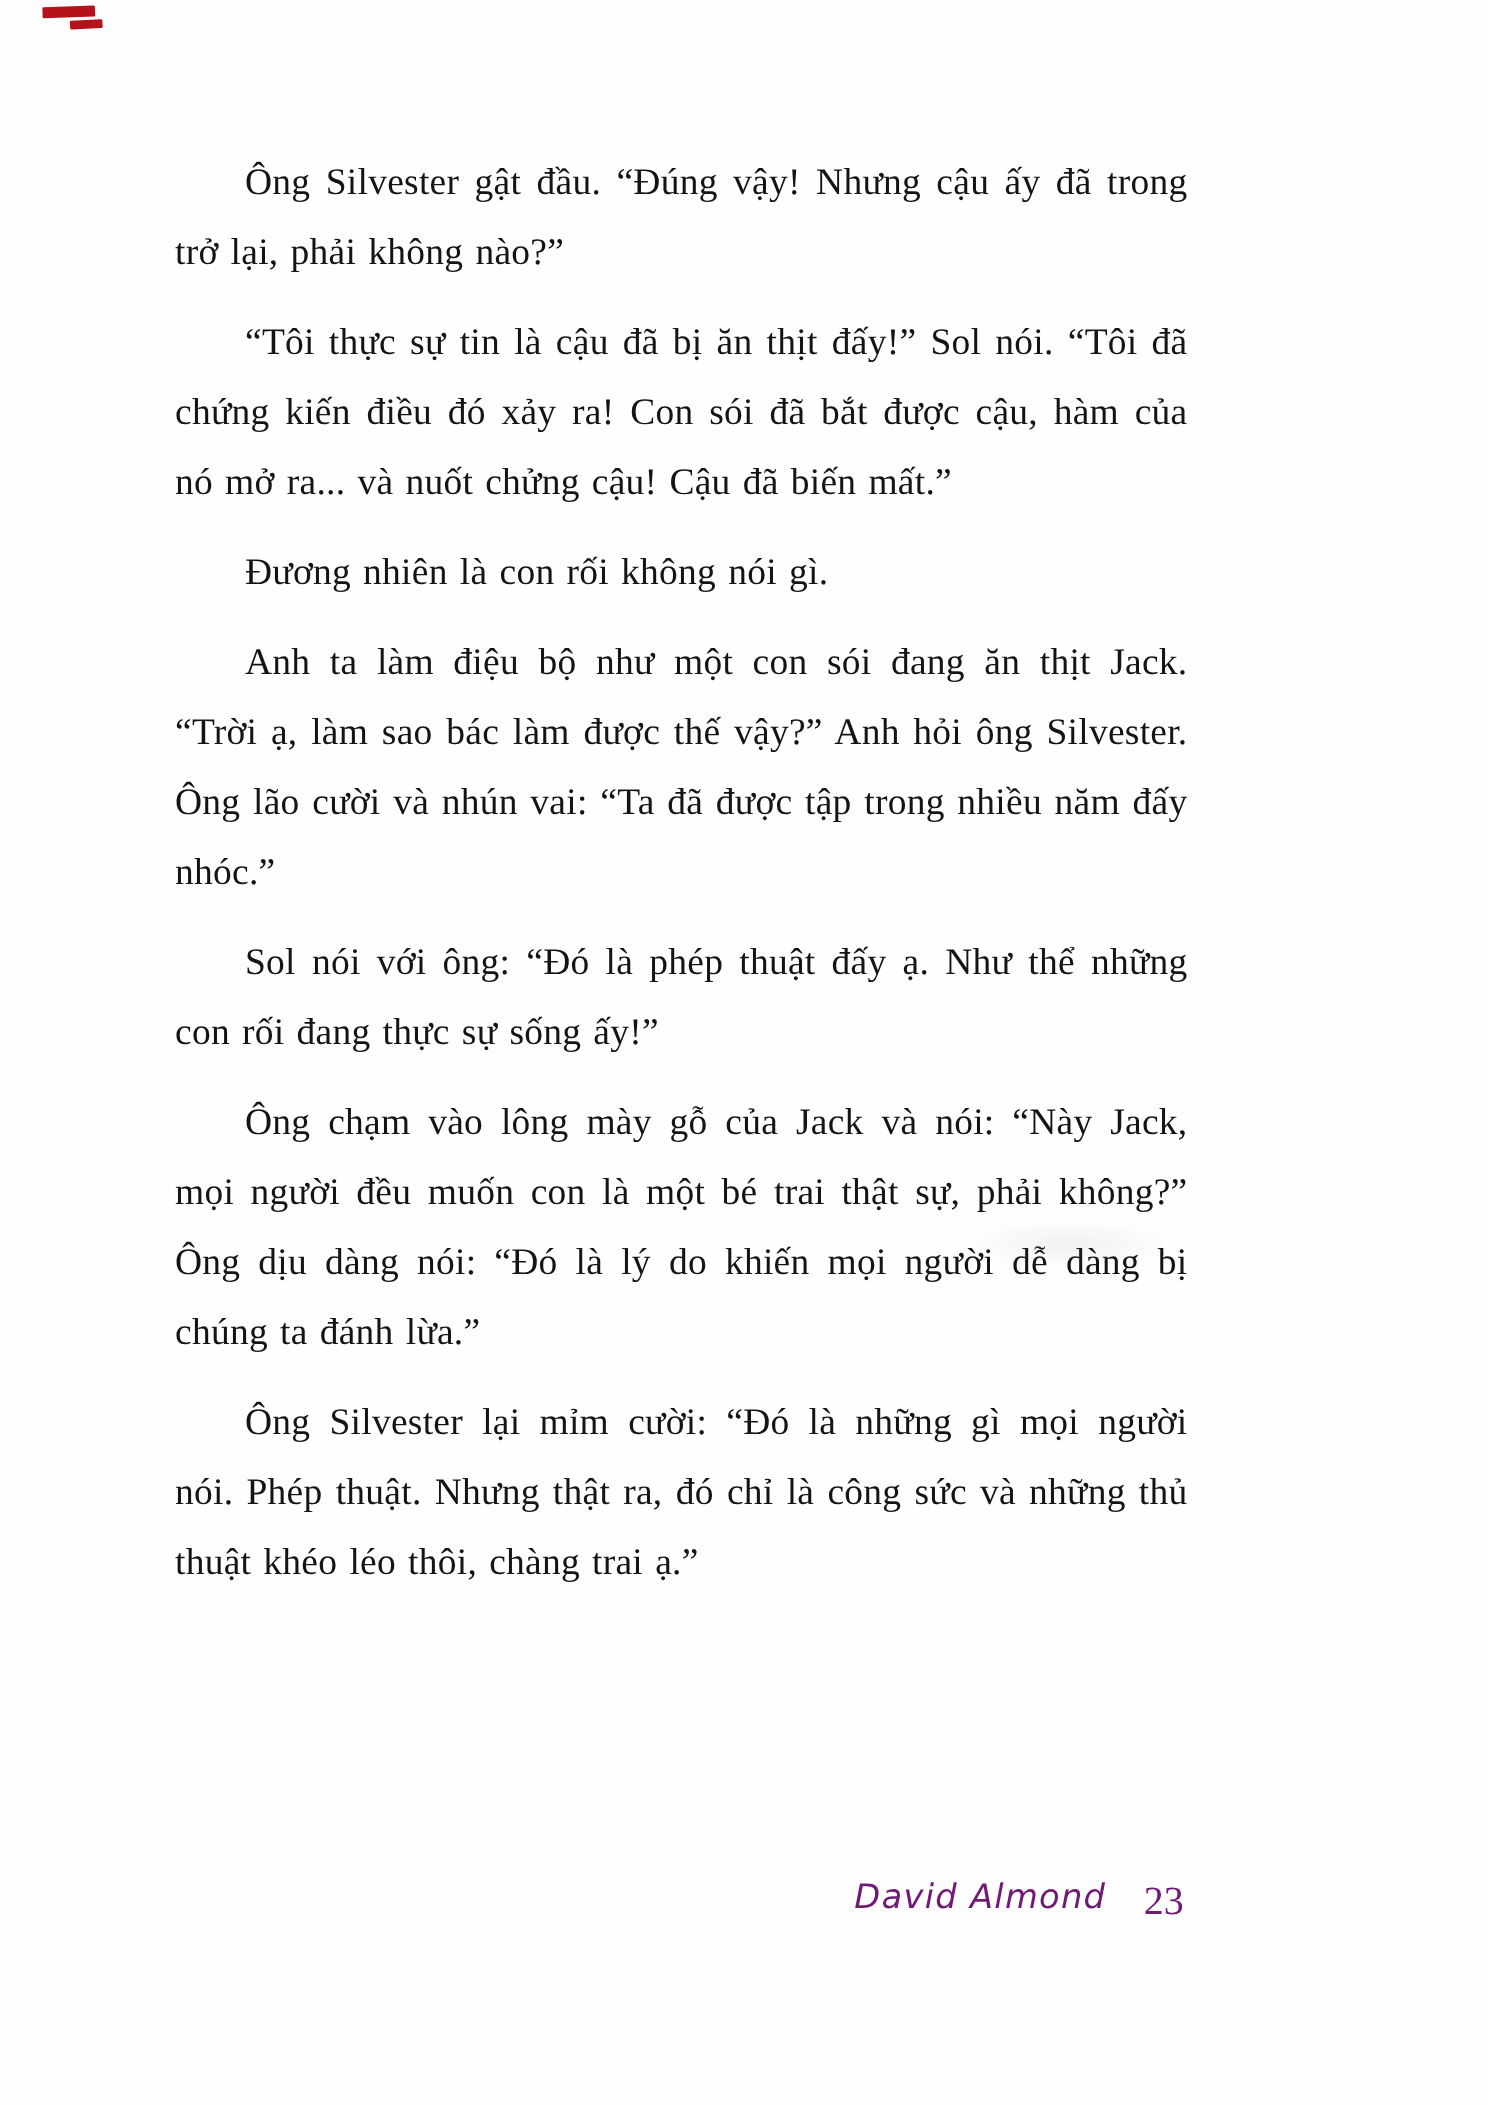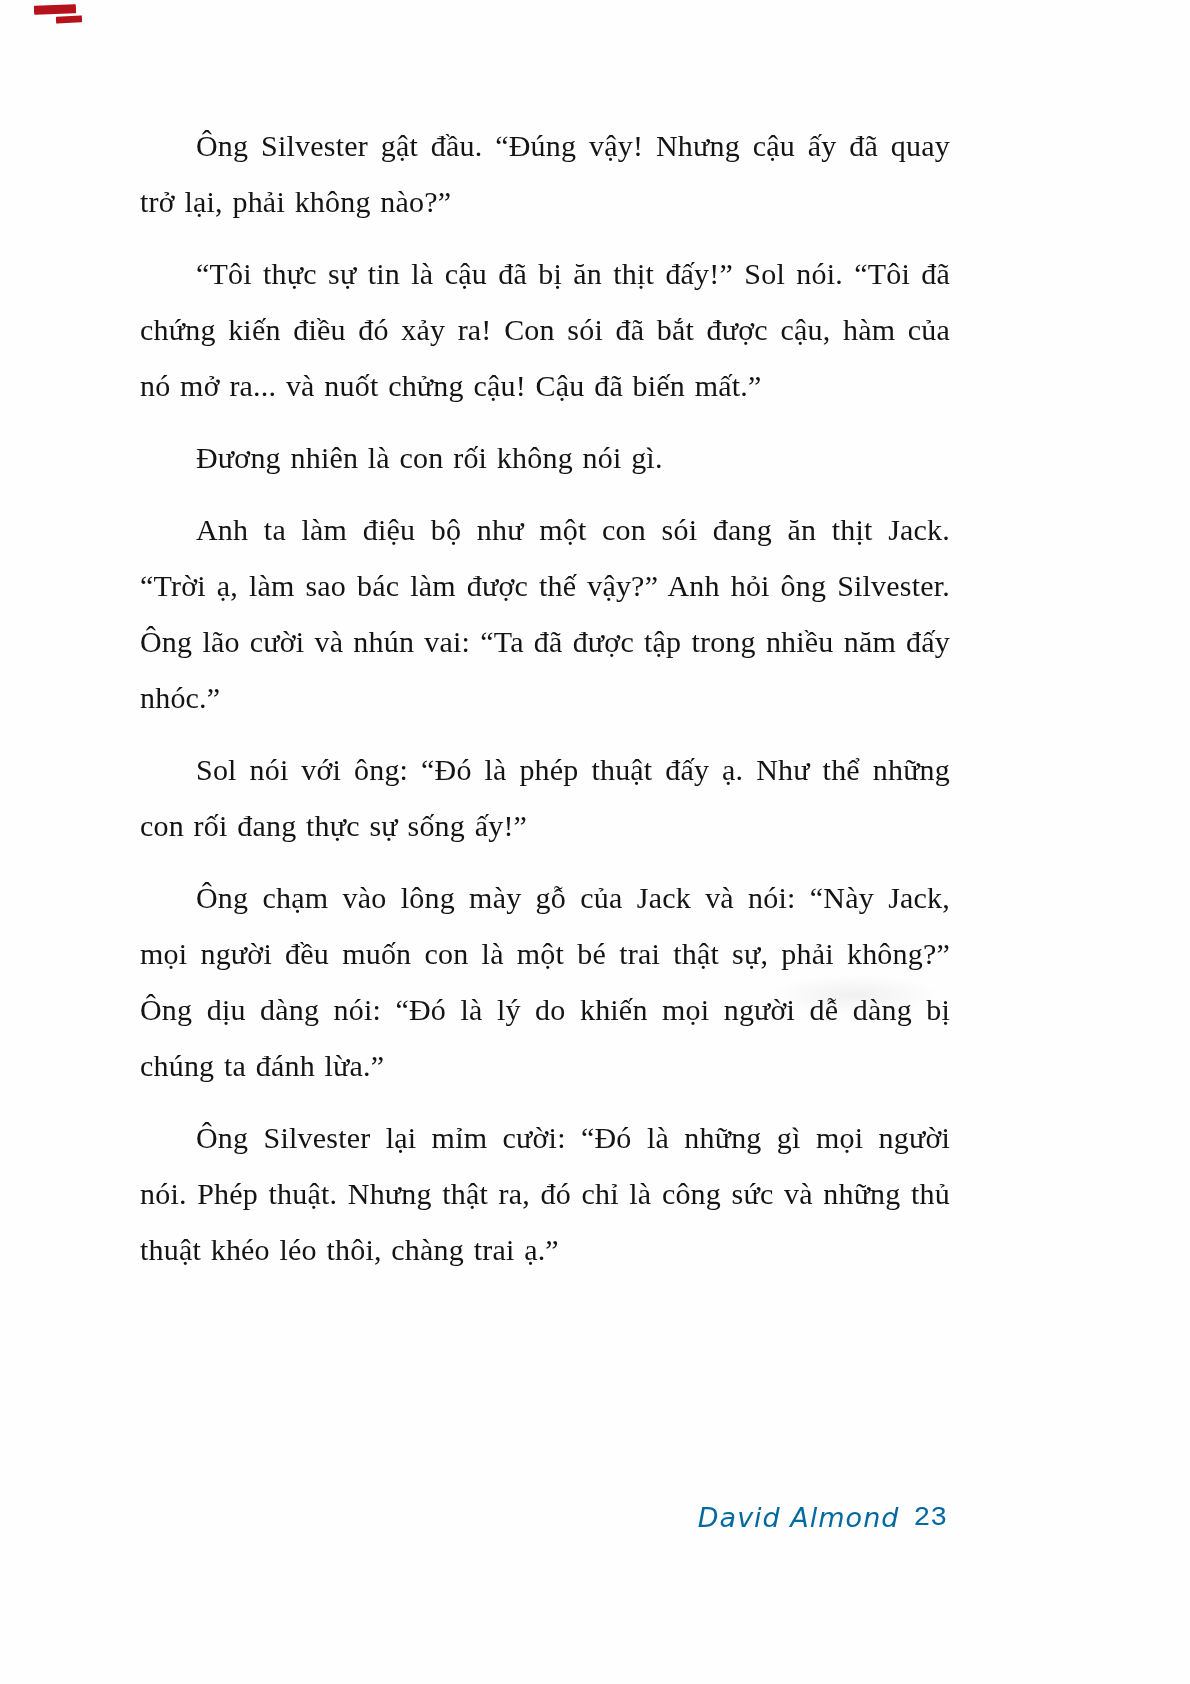--- a/index.html
+++ b/index.html
@@ -61,44 +61,44 @@
     background: radial-gradient(ellipse at center, rgba(120,120,120,0.10), rgba(120,120,120,0) 70%);
     pointer-events: none;
   }
   .footer {
     position: absolute;
     right: 243px;
     top: 1502px;
     font-family: "DejaVu Sans", sans-serif;
     font-style: italic;
     font-size: 27px;
-    color: #0369a1;
+    color: #701a75;
     display: flex;
-    gap: 14px;
+    gap: 30px;
     align-items: flex-start;
   }
   .footer .author {
     letter-spacing: 1px;
   }
   .footer .page-number {
     font-style: normal;
-    font-family: Liberation Mono, monospace;
-    font-size: 28px;
+    font-family: Liberation Serif, serif;
+    font-size: 32px;
   }
 </style>
 </head>
 <body>
 
 <div class="page">
 
   <div class="corner-mark mark-1"></div>
   <div class="corner-mark mark-2"></div>
 
   <div class="text-block">
-    <p>Ông Silvester gật đầu. “Đúng vậy! Nhưng cậu ấy đã quay trở lại, phải không nào?”</p>
+    <p>Ông Silvester gật đầu. “Đúng vậy! Nhưng cậu ấy đã trong trở lại, phải không nào?”</p>
     <p>“Tôi thực sự tin là cậu đã bị ăn thịt đấy!” Sol nói. “Tôi đã chứng kiến điều đó xảy ra! Con sói đã bắt được cậu, hàm của nó mở ra... và nuốt chửng cậu! Cậu đã biến mất.”</p>
     <p>Đương nhiên là con rối không nói gì.</p>
     <p>Anh ta làm điệu bộ như một con sói đang ăn thịt Jack. “Trời ạ, làm sao bác làm được thế vậy?” Anh hỏi ông Silvester. Ông lão cười và nhún vai: “Ta đã được tập trong nhiều năm đấy nhóc.”</p>
     <p>Sol nói với ông: “Đó là phép thuật đấy ạ. Như thể những con rối đang thực sự sống ấy!”</p>
     <p>Ông chạm vào lông mày gỗ của Jack và nói: “Này Jack, mọi người đều muốn con là một bé trai thật sự, phải không?” Ông dịu dàng nói: “Đó là lý do khiến mọi người dễ dàng bị chúng ta đánh lừa.”</p>
     <p>Ông Silvester lại mỉm cười: “Đó là những gì mọi người nói. Phép thuật. Nhưng thật ra, đó chỉ là công sức và những thủ thuật khéo léo thôi, chàng trai ạ.”</p>
   </div>
 
   <div class="smudge"></div>
 

